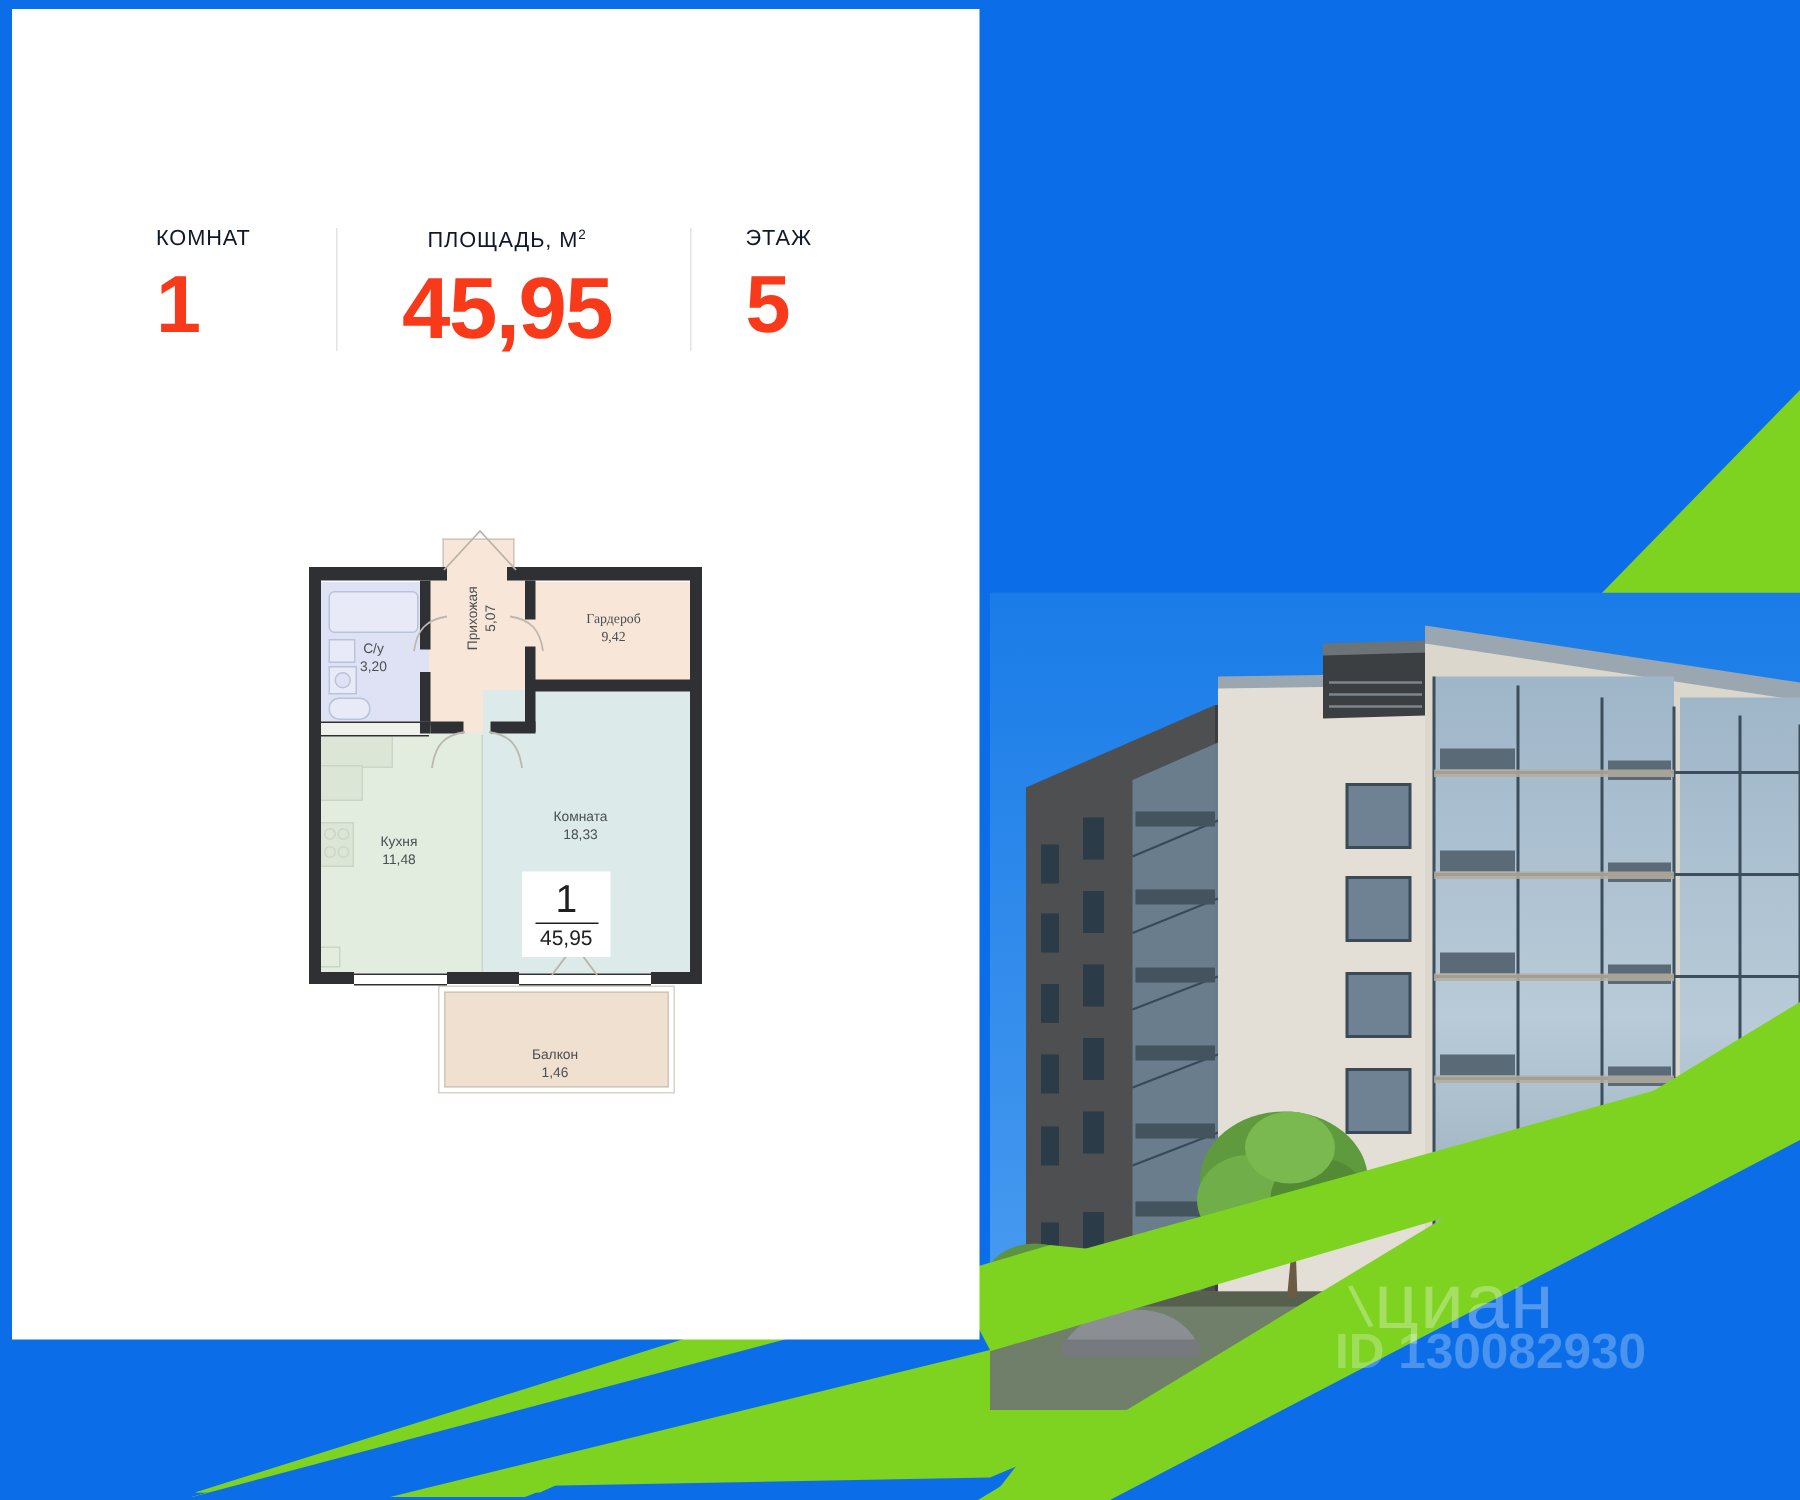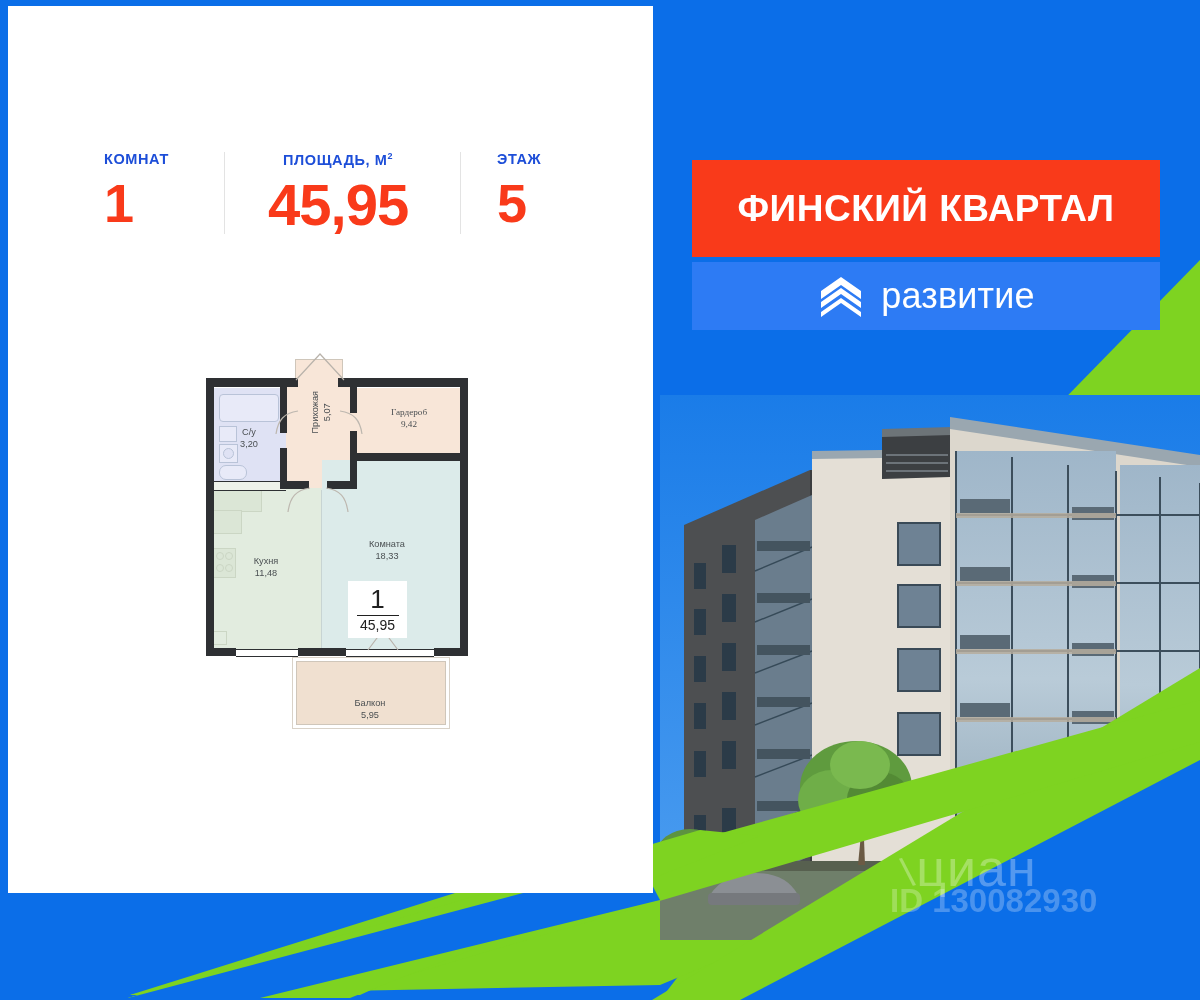--- a/index.html
+++ b/index.html
@@ -25,21 +25,21 @@
     background:#fff;
   }
 
   
   #stats{
     position:absolute;left:0;top:132px;width:645px;height:110px;
     display:flex;align-items:flex-start;
   }
   .stat{position:absolute;}
   .stat .cap{
-    font-size:14.5px;font-weight:bold;color:#1d4ed8;
+    font-size:14.5px;font-weight:normal;color:#0f172a;
     letter-spacing:.6px;line-height:1;white-space:nowrap;
   }
   .stat .cap sup{font-size:9px;vertical-align:super;}
   .stat .val{
     color:#f93a1a;font-weight:bold;line-height:1;
     margin-top:9px;
   }
   #stat-rooms{left:96px;top:14px;}
   #stat-rooms .val{font-size:54px;}
   #stat-area{left:260px;top:14px;text-align:center;}
@@ -362,41 +362,30 @@
       <div class="lbl" style="left:22px;top:187px;width:100px;">
         <span class="n">Кухня</span>
         <span class="n">11,48</span>
       </div>
       <div class="lbl" style="left:138px;top:144px;width:110px;margin-top:26px;">
         <span class="n">Комната</span>
         <span class="n">18,33</span>
       </div>
       <div class="lbl" style="left:106px;top:329px;width:140px;">
         <span class="n">Балкон</span>
-        <span class="n">5,95</span>
+        <span class="n">1,46</span>
       </div>
 
       <div id="badge">
         <div class="big">1</div>
         <div class="rule"></div>
         <div class="sm">45,95</div>
       </div>
     </div>
   </div>
 
-  <div id="logo-red">
-    <span>ФИНСКИЙ КВАРТАЛ</span>
-  </div>
-  <div id="logo-blue">
-    <svg width="48" height="44" viewBox="0 0 48 44">
-      <path d="M4,17 L24,3 L44,17 L44,25 L24,11 L4,25 Z" fill="#fff"></path>
-      <path d="M4,28 L24,14 L44,28 L44,34 L24,20 L4,34 Z" fill="#fff"></path>
-      <path d="M4,38 L24,24 L44,38 L44,43 L24,29 L4,43 Z" fill="#fff"></path>
-    </svg>
-    <span class="txt">развитие</span>
-  </div>
 
   <div id="wm">
     <div class="cian"><span class="tick">\</span><span>циан</span></div>
     <div class="wid">ID 130082930</div>
   </div>
 
 </div>
 
 </body></html>

